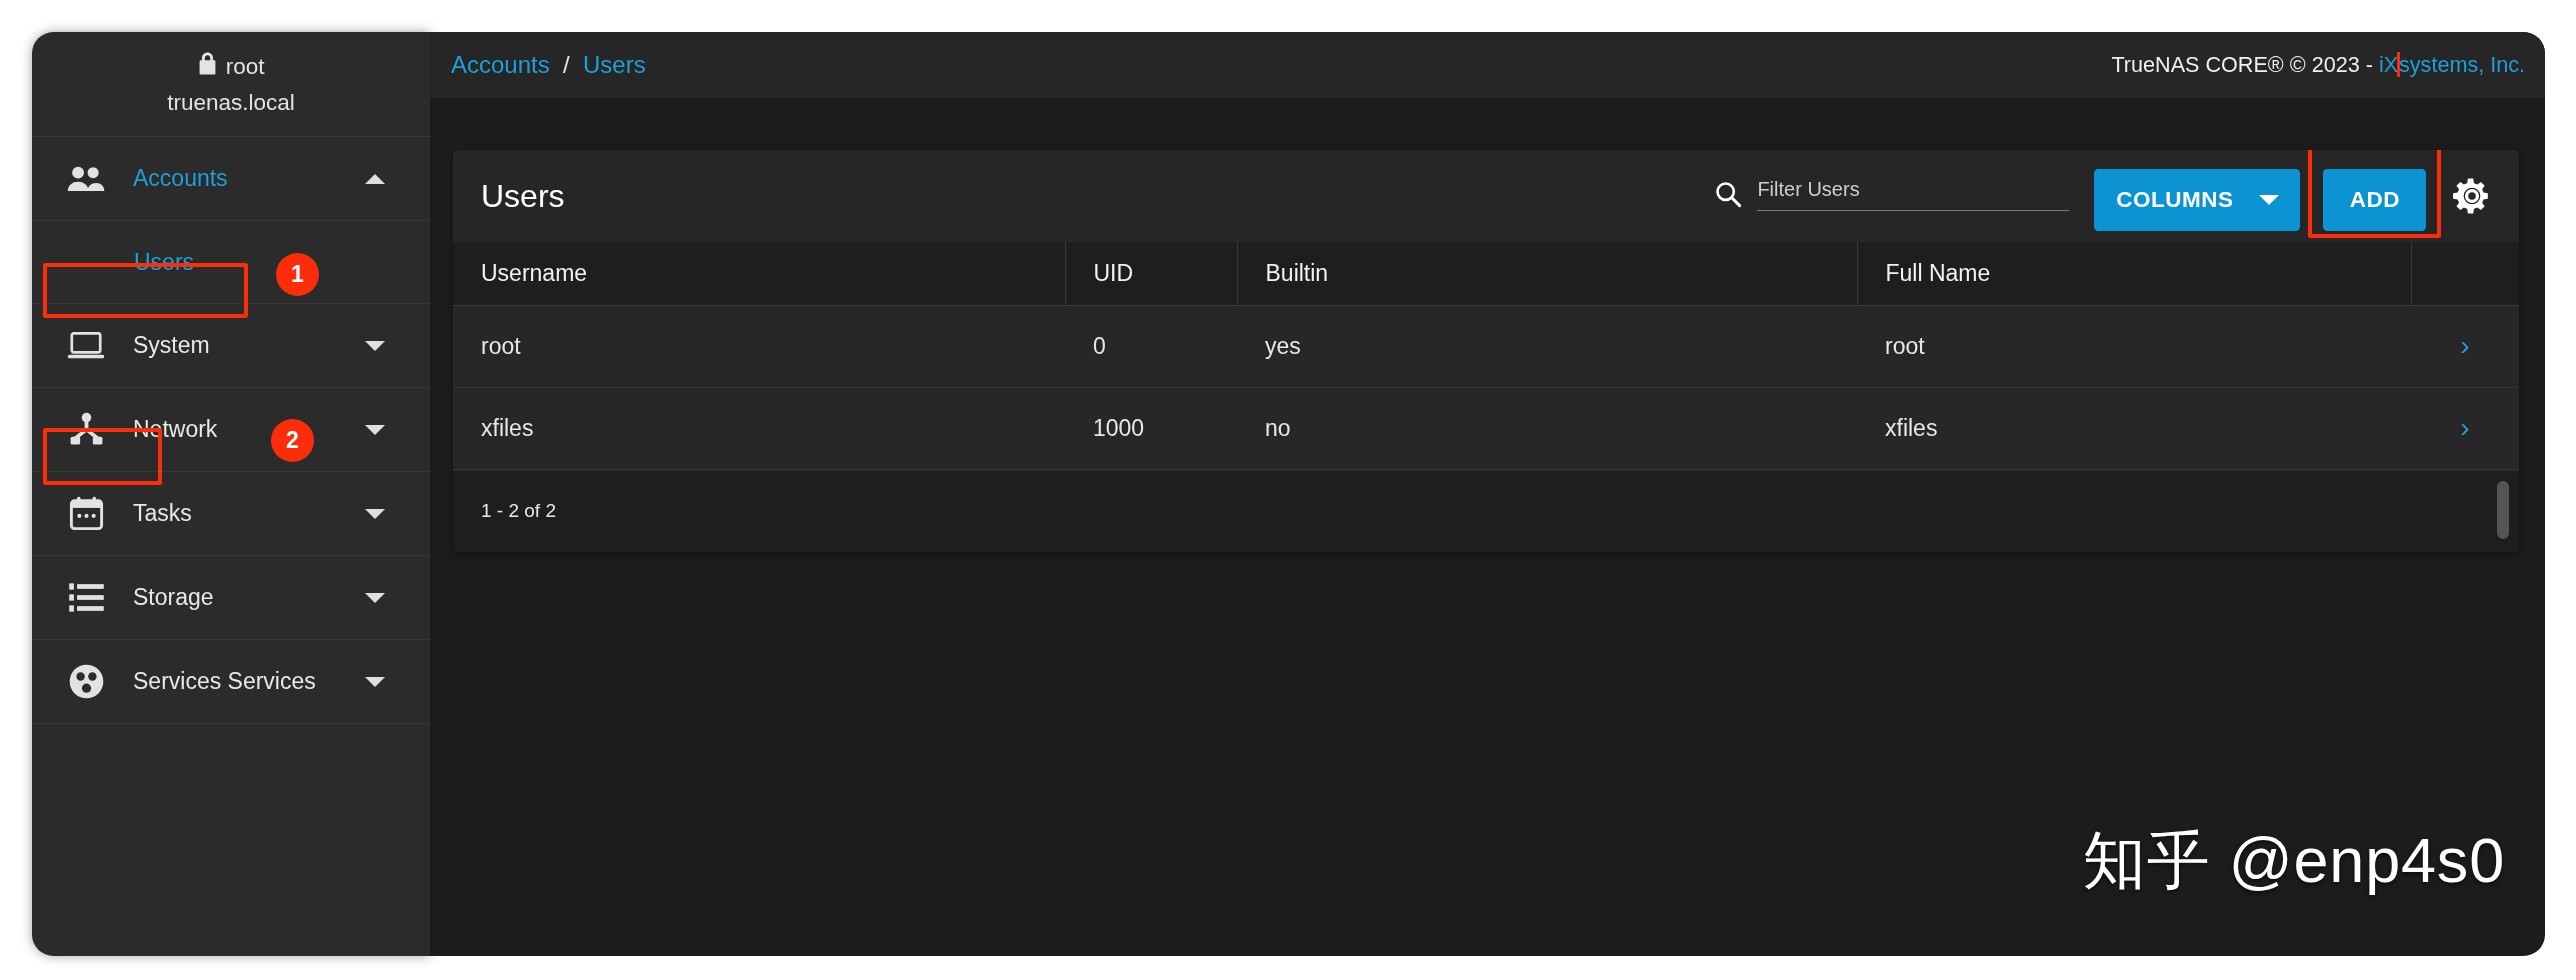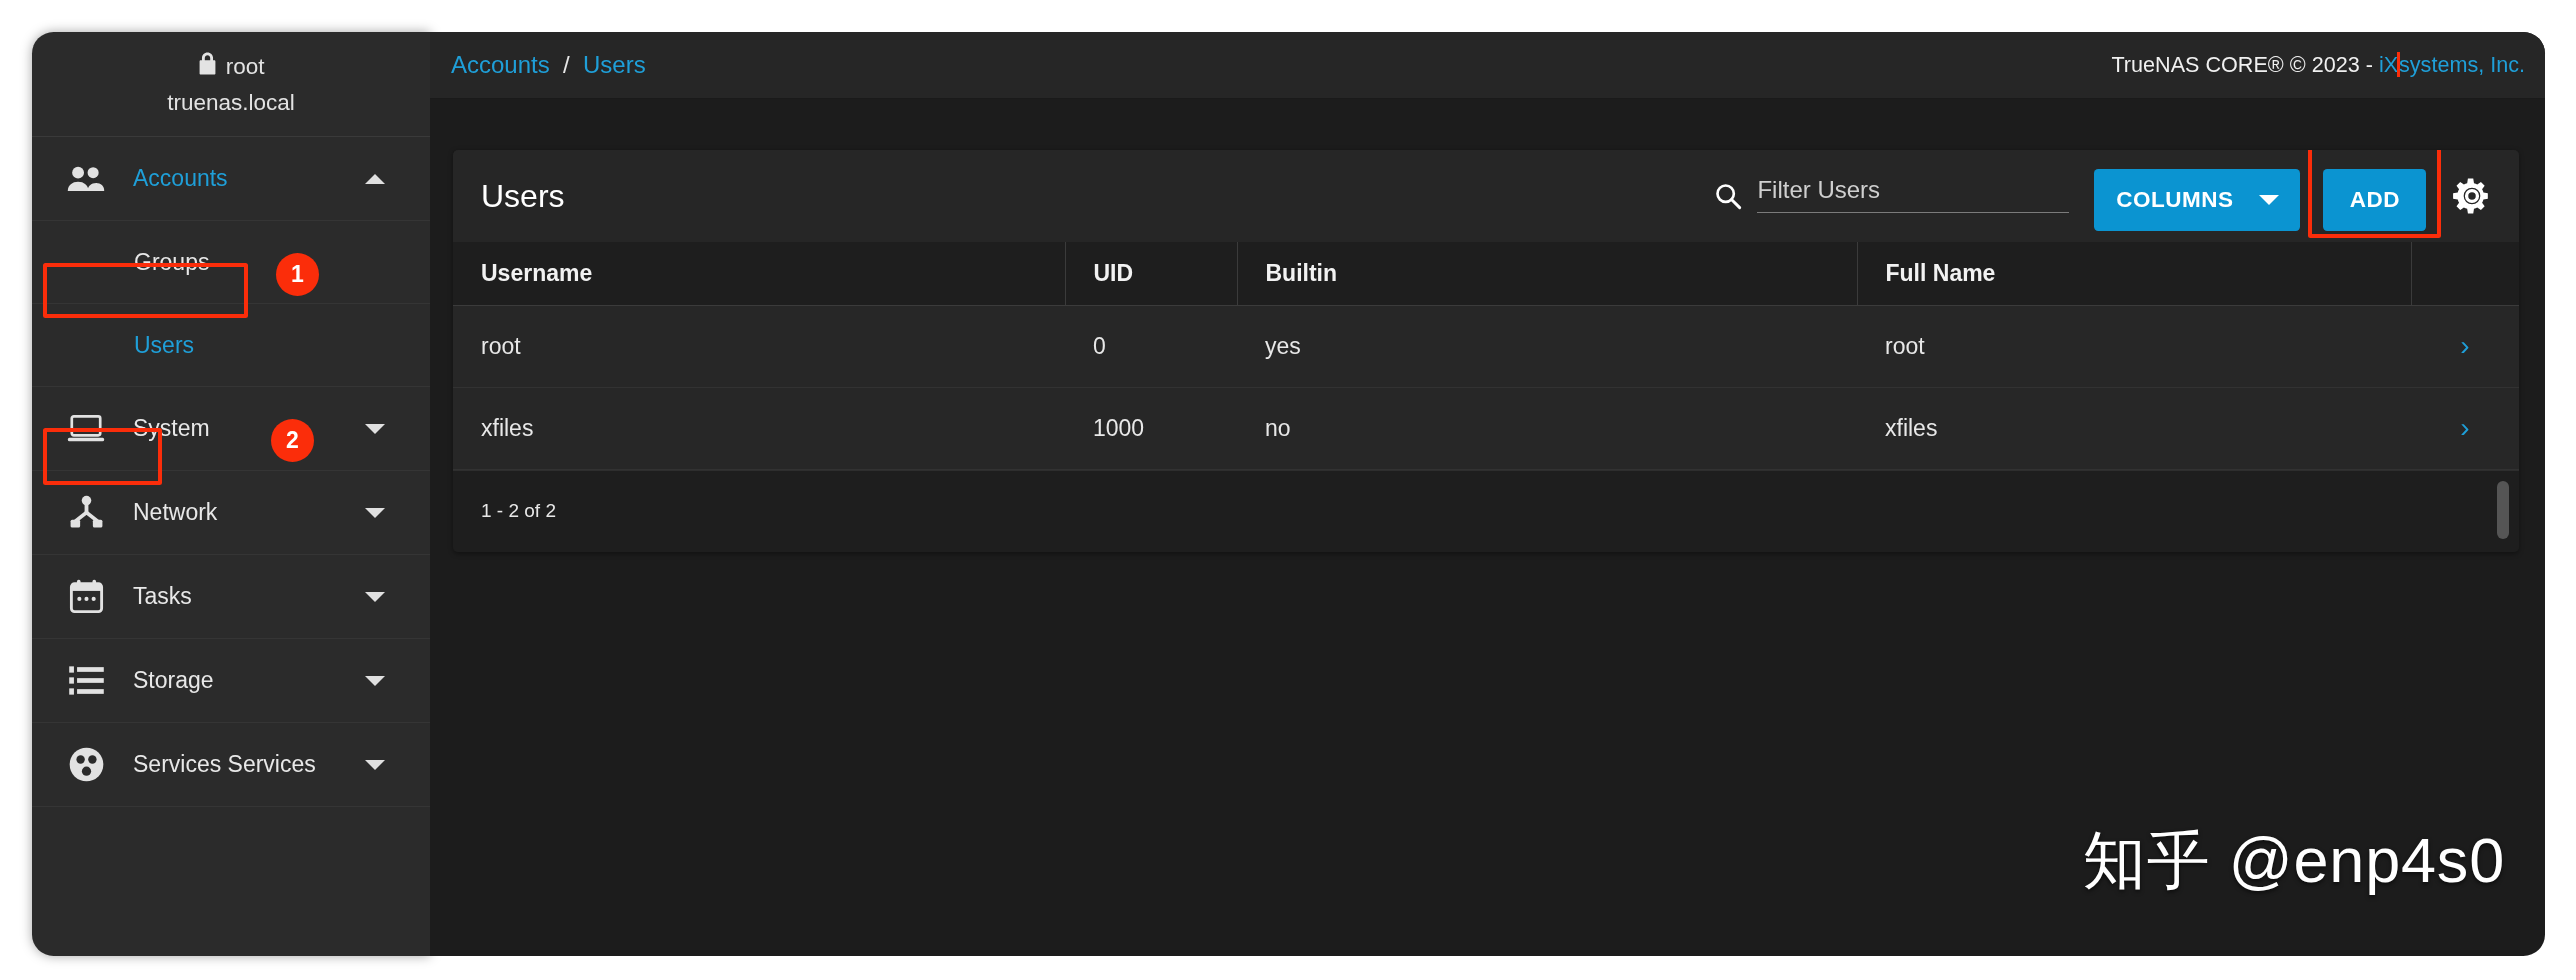--- a/index.html
+++ b/index.html
@@ -170,21 +170,21 @@
     margin-right: 25px;
     padding-bottom: 3.3px;
   }
   .search-field {
     border-bottom: 1.7px solid #7b7b7b;
     width: 312px;
     padding: 0 0 8.3px 0;
   }
   .search-input {
     background: transparent; border: none; outline: none;
-    color: #e8e8e8; font-size: 24px;
+    color: #e8e8e8; font-size: 20px;
     font-family: "Liberation Sans", sans-serif;
     width: 100%;
   }
   .search-input::placeholder { color: #cfcfcf; }
   .btn {
     background: #0b94d1;
     color: #ffffff;
     border: none;
     border-radius: 4.2px;
     font-size: 22.5px;
@@ -209,21 +209,21 @@
     width: 48px; height: 48px;
     display: flex; align-items: center; justify-content: center;
     cursor: pointer;
   }
 
   
   table.users { width: 100%; border-collapse: collapse; table-layout: fixed; }
   table.users th {
     text-align: left;
     font-size: 23px;
-    font-weight: bold;
+    font-weight: normal;
     color: #f2f2f2;
     background: #1e1e1e;
     height: 63px;
     padding: 0 0 0 28px;
     border-bottom: 0.8px solid #3b3b3b;
     border-right: 0.8px solid #3b3b3b;
   }
   table.users th:last-child { border-right: none; }
   table.users td {
     font-size: 23px;
@@ -301,23 +301,20 @@
           <circle cx="14" cy="9" r="7.5" fill="#e2e2e2"></circle>
           <circle cx="33" cy="9" r="7" fill="#e2e2e2"></circle>
           <path d="M1 32c0-7.2 5.8-11.5 13-11.5S27 24.8 27 32z" fill="#e2e2e2"></path>
           <path d="M26 32c0-6 4.5-10 11-10 5.6 0 10 3.6 10 10z" fill="#e2e2e2"></path>
         </svg>
       </span>
       <span class="sb-label active">Accounts</span>
       <span class="sb-caret caret-up"></span>
     </div>
 
-    <div class="sb-sub">
-      <span class="sub-label">Groups</span>
-    </div>
 
     <div class="sb-sub">
       <span class="sub-label active">Users</span>
     </div>
 
     <div class="sb-item">
       <span class="ic">
         <svg width="38" height="30" viewBox="0 0 48 38">
           <rect x="6" y="3" width="36" height="24" rx="2.5" fill="none" stroke="#e2e2e2" stroke-width="3.4"></rect>
           <rect x="1" y="30" width="46" height="4.5" rx="2" fill="#e2e2e2"></rect>

